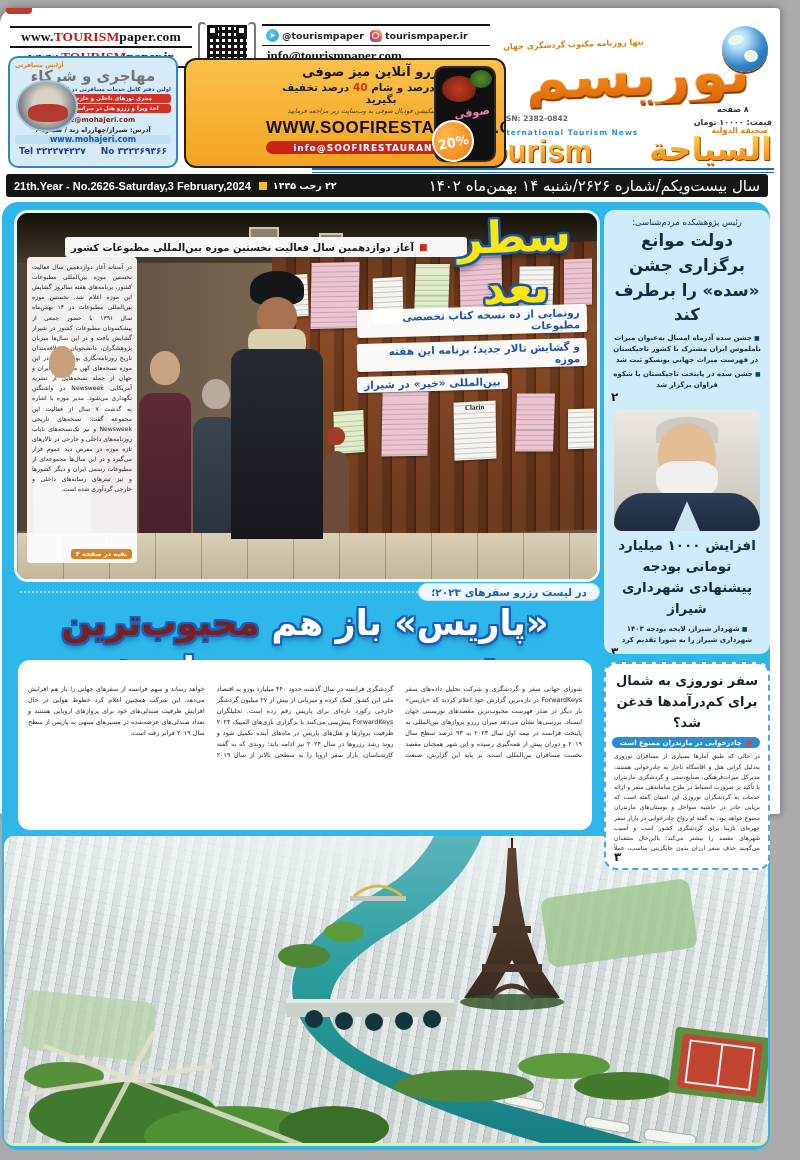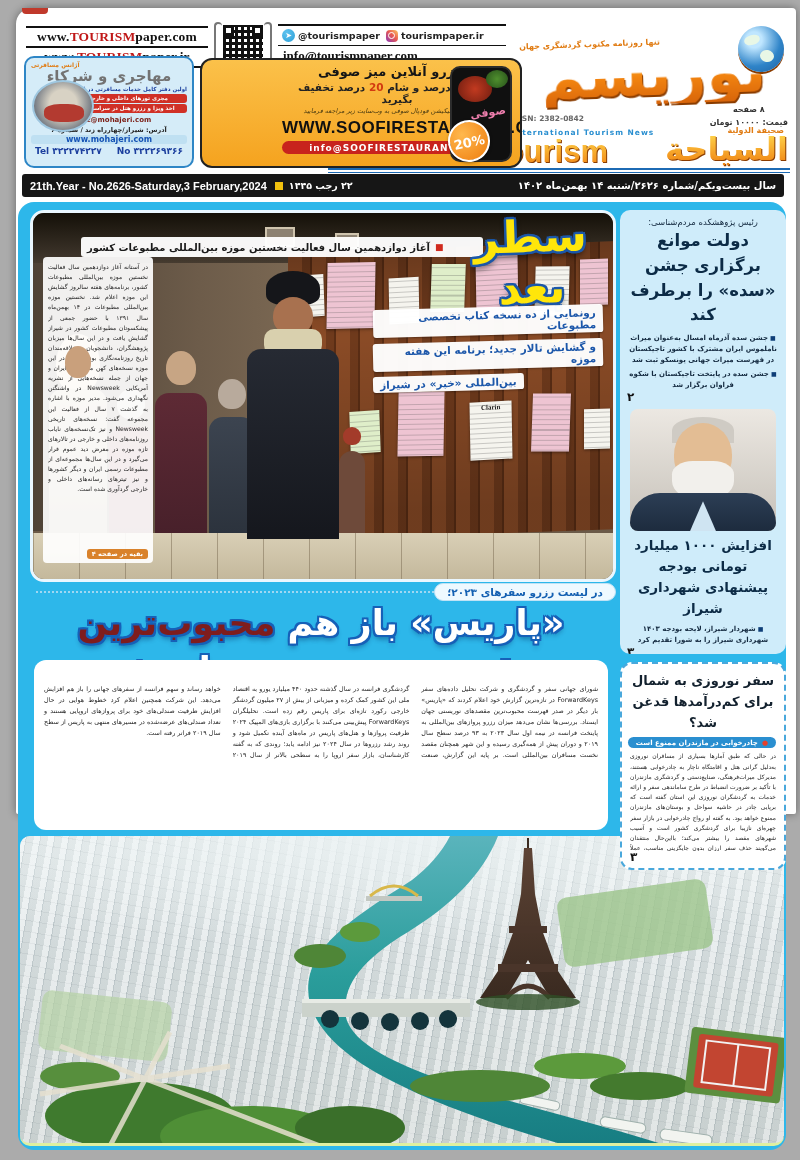--- a/index.html
+++ b/index.html
@@ -1,19 +1,19 @@
 <!DOCTYPE html>
 <html lang="fa"><head>
 <meta charset="utf-8">
 <style>
 *{margin:0;padding:0;box-sizing:border-box}
 html,body{width:800px;height:1160px;overflow:hidden}
 body{background:#ababab;font-family:"DejaVu Sans",sans-serif;position:relative}
 .abs{position:absolute}
-.page{position:absolute;left:16px;top:8px;width:780px;height:806px;background:#fff;border-radius:16px 4px 2px 2px;box-shadow:0 0 8px rgba(0,0,0,.4)}
+.page{position:absolute;left:0;top:8px;width:780px;height:806px;background:#fff;border-radius:16px 4px 2px 2px;box-shadow:0 0 8px rgba(0,0,0,.4)}
 .redsliver{position:absolute;left:6px;top:0;width:26px;height:6px;background:#c0392b;border-radius:0 0 4px 4px}
 
 .hdr-left{left:10px;top:18px;width:182px}
 .url-row{border-top:2px solid #111;padding:1px 2px;text-align:center;font-family:"Liberation Serif",serif;font-weight:bold;font-size:13.5px;color:#111;letter-spacing:.2px}
 .url-row:last-child{border-bottom:2.5px solid #111}
 .url-row .t{color:#c01818}
 .qr-wrap{left:198px;top:14px;width:58px;height:50px}
 .bracket{position:absolute;top:0;bottom:0;width:8px;border:2px solid #777;border-radius:10px}
 .bracket.l{left:0;border-right:none}.bracket.r{right:0;border-left:none}
 .qr{position:absolute;left:9px;top:3px;width:40px;height:44px;background:
@@ -68,21 +68,21 @@
 .sf-phone i.f1{position:absolute;left:6px;top:8px;width:34px;height:26px;border-radius:50%;background:radial-gradient(circle,#c23a20,#6e1d10)}
 .sf-phone i.f2{position:absolute;right:2px;top:2px;width:22px;height:18px;border-radius:50%;background:radial-gradient(circle,#4f8f2e,#27501a)}
 .sf-phone i.f3{position:absolute;left:14px;bottom:10px;width:22px;height:22px;border-radius:50%;background:radial-gradient(circle,#e8d36a,#8f7a1e)}
 .sf-phone em{position:absolute;right:4px;top:38px;color:#ef7fae;font-size:11px;font-weight:bold;font-style:normal;transform:rotate(-8deg)}
 .sf-badge{position:absolute;right:30px;top:60px;width:42px;height:42px;border-radius:50%;background:radial-gradient(circle at 35% 30%,#ffb84d,#ef7d0e);color:#fff;font-weight:bold;font-size:13px;line-height:42px;text-align:center;transform:rotate(-12deg);border:2px solid #fff;box-shadow:0 1px 3px rgba(0,0,0,.4)}
 
 .dateline{left:6px;top:166px;width:762px;height:23px;background:#161616;border-radius:3px;display:flex;align-items:center;padding:0 8px;color:#fff}
 .dl-en{font-family:"Liberation Sans",sans-serif;font-weight:bold;font-size:11px;white-space:nowrap}
 .dl-sq{width:8px;height:8px;background:#f2c10e;margin:0 6px 0 8px}
 .dl-hij{font-size:9.5px;font-weight:bold}
-.dl-fa{margin-left:auto;font-size:10px;font-weight:bold;direction:rtl}
+.dl-fa{margin-left:auto;font-size:15px;font-weight:normal;direction:rtl}
 
 .content{left:2px;top:194px;width:768px;height:948px;background:#2db7ea;border-radius:16px}
 
 .museum{left:12px;top:8px;width:586px;height:372px;border:3px solid #eaf7ff;border-radius:14px;overflow:hidden;background:#6b5a48;z-index:2}
 .mu-ceiling{position:absolute;left:0;right:0;top:0;height:62px;background:linear-gradient(180deg,#141008,#3d342a 70%,#57493a)}
 .mu-frame{position:absolute;border:2px solid #cfc4ae;background:#8d8272}
 .mu-corr{position:absolute;left:0;top:50px;width:48%;bottom:48px;background:linear-gradient(90deg,#4e4236,#6d5c4a 60%,#7d6a54)}
 .mu-wood{position:absolute;left:44%;right:0;top:34px;bottom:44px;background:
  linear-gradient(180deg,rgba(0,0,0,.25),rgba(0,0,0,0) 30%,rgba(0,0,0,.2) 90%),
  repeating-linear-gradient(90deg,#8a4b26 0 14px,#6f3a1c 14px 22px,#5a2d14 22px 24px);transform:skewY(-2deg)}
@@ -217,21 +217,21 @@
 
   <div class="abs ad-soofi">
     <div class="sf-phone">
       <i class="f1"></i>
         <i class="f2"></i>
         <i class="f3"></i>
       <em>صوفی</em>
     </div>
     <div class="sf-badge">20%</div>
     <div class="sf-l1">با رزرو آنلاین میز صوفی</div>
-    <div class="sf-l2"><span>ناهار </span><b>۱۰</b><span> درصد و شام </span><b>20</b><span> درصد تخفیف بگیرید</span></div>
+    <div class="sf-l2"><span>ناهار </span><b>۱۰</b><span> درصد و شام </span><b>40</b><span> درصد تخفیف بگیرید</span></div>
     <div class="sf-l3">برای دریافت اپلیکیشن فودپال صوفی به وب‌سایت زیر مراجعه فرمایید</div>
     <div class="sf-web">WWW.SOOFIRESTAURANT.COM</div>
     <div class="sf-mail">info@SOOFIRESTAURANT.COM</div>
   </div>
 
   <div class="abs dateline">
     <span class="dl-en">21th.Year - No.2626-Saturday,3 February,2024</span>
     <span class="dl-sq"></span>
     <span class="dl-hij fa">۲۲ رجب ۱۴۴۵</span>
     <span class="dl-fa">سال بیست‌ویکم/شماره ۲۶۲۶/شنبه ۱۴ بهمن‌ماه ۱۴۰۲</span>

